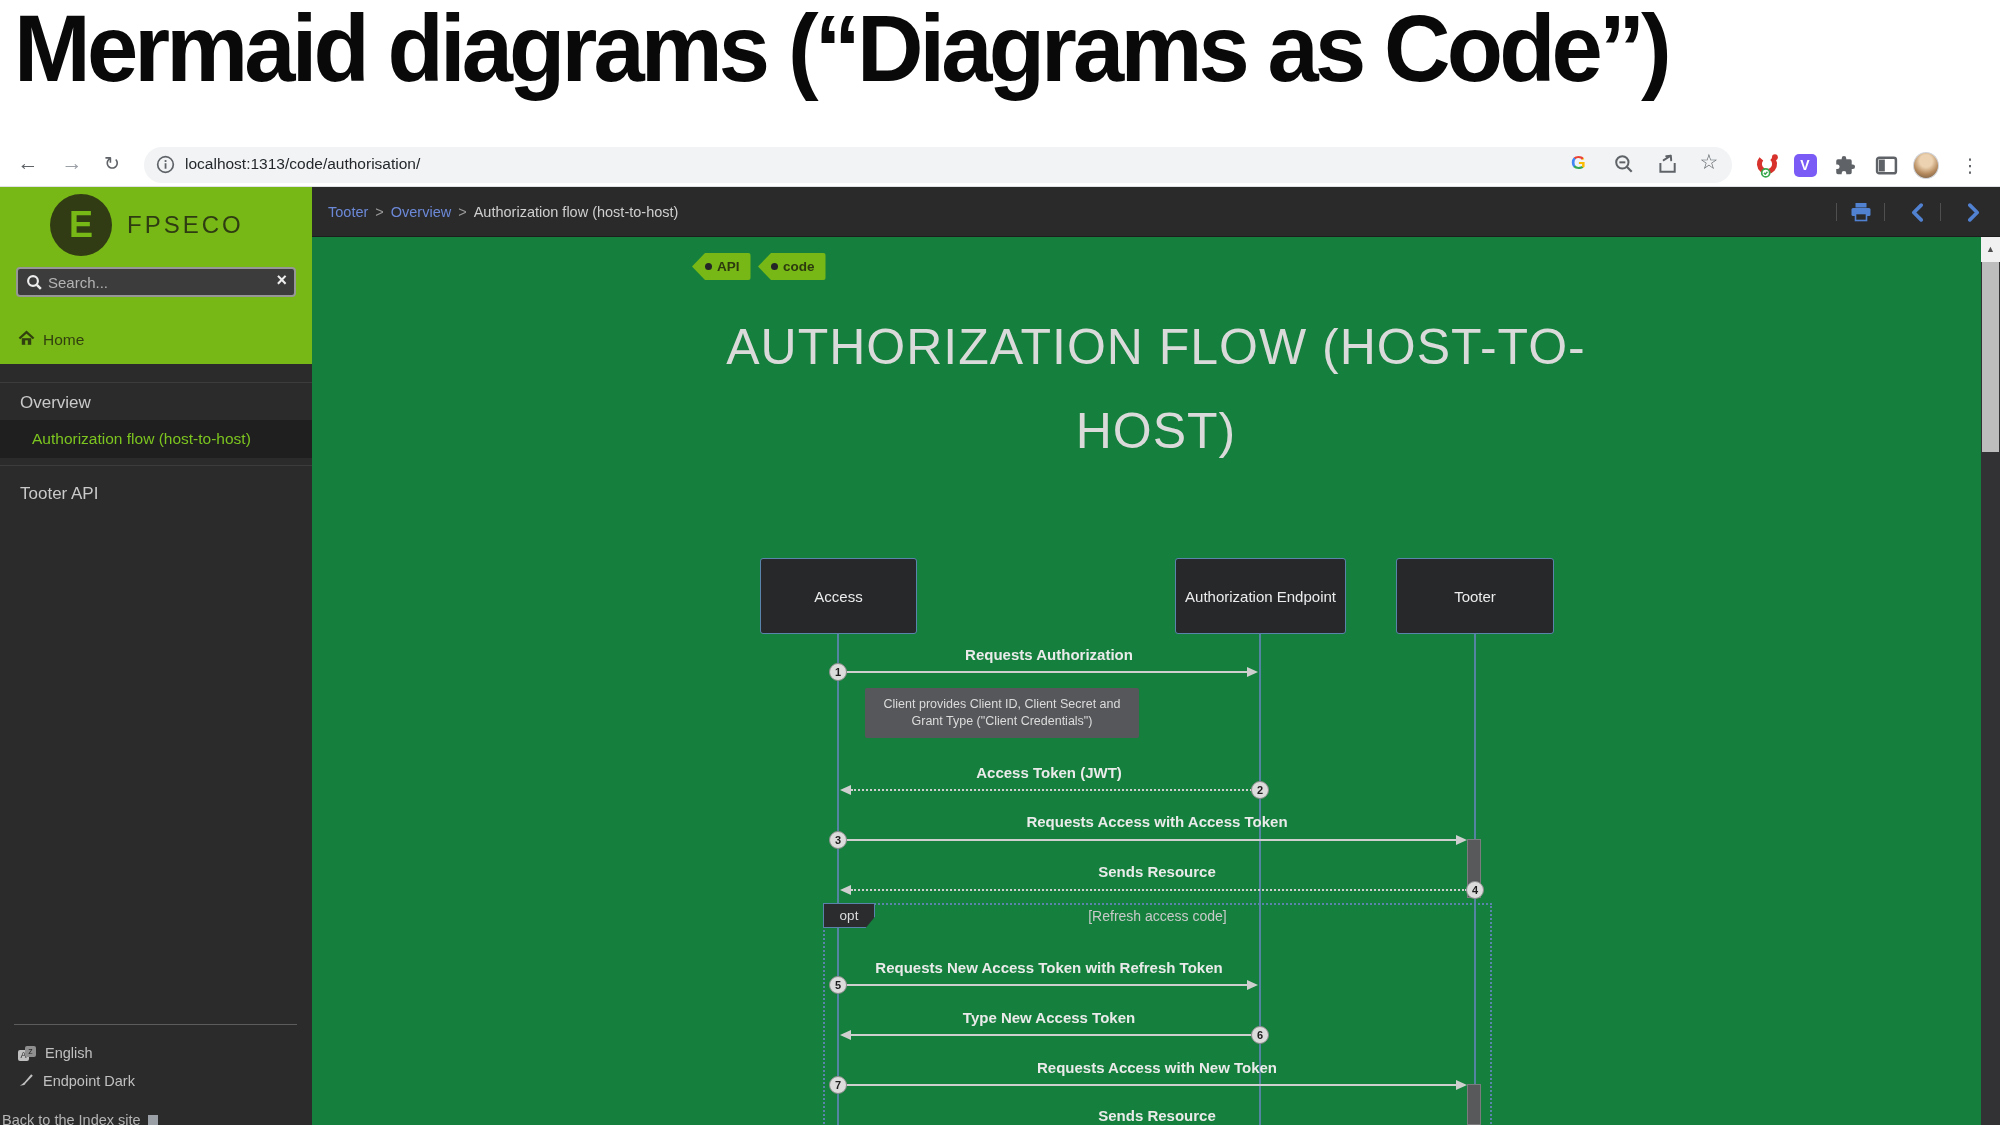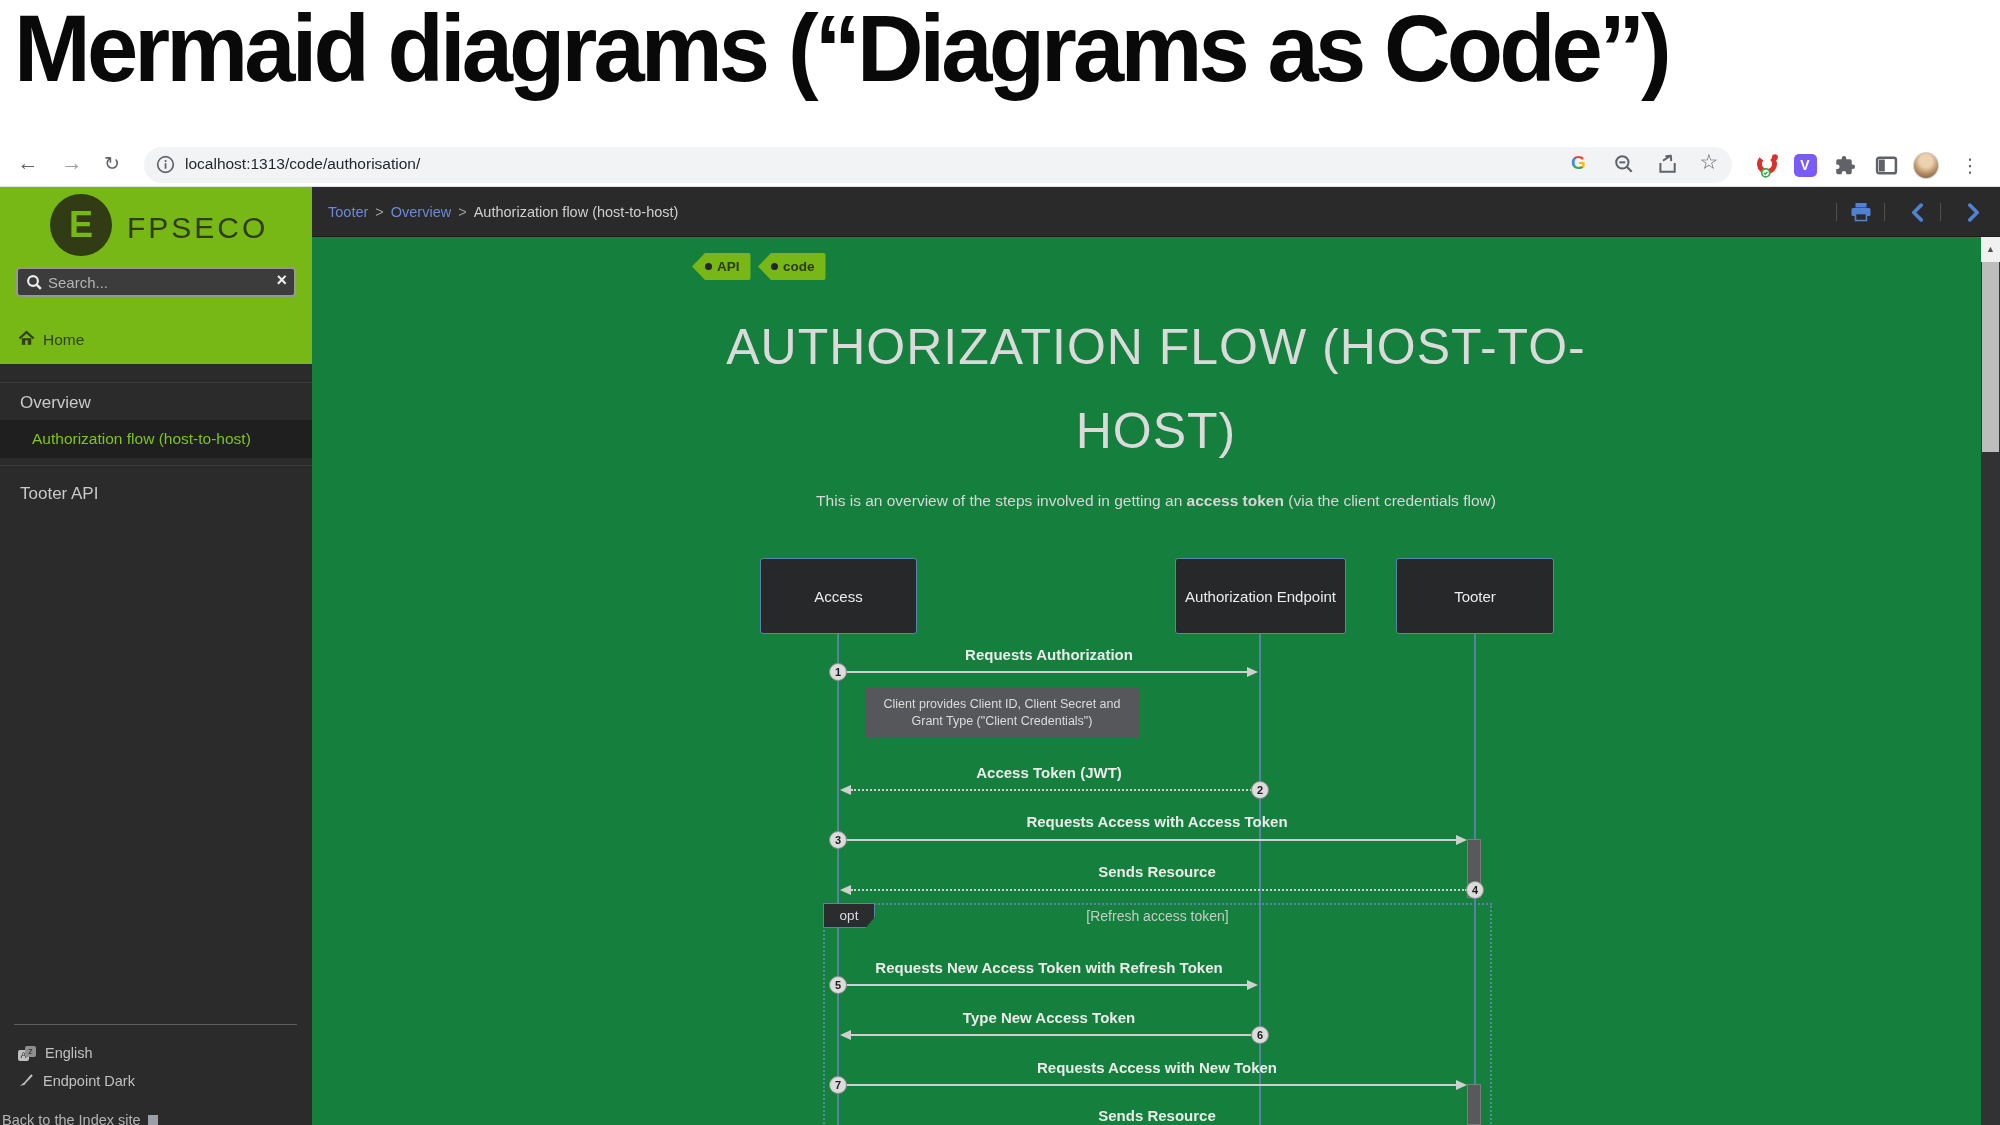--- a/index.html
+++ b/index.html
@@ -36,21 +36,21 @@
 
   
   #app { position:absolute; left:0; top:187px; width:2000px; height:938px; background:#242526; }
 
   
   #sidebar { position:absolute; left:0; top:0; width:312px; height:938px; background:#2b2b2b; overflow:hidden; }
   #side-green { position:absolute; left:0; top:0; width:312px; height:177px; background:#77b816; }
   #logo-circle { position:absolute; left:50px; top:7px; width:62px; height:62px; border-radius:50%;
                  background:#313c14; display:flex; align-items:center; justify-content:center; }
   #logo-letter { color:#77b816; font-size:36px; font-weight:700; }
-  #brand { position:absolute; left:127px; top:24px; font-size:30px; color:#2f3c12; letter-spacing:3px; }
+  #brand { position:absolute; left:127px; top:24px; font-size:24px; color:#2f3c12; letter-spacing:3px; }
   #search-box { position:absolute; left:16px; top:80px; width:280px; height:30px; background:#3c3c3c;
                 border:2px solid #979797; border-radius:4px; }
   #search-input { position:absolute; left:30px; top:0; width:218px; height:26px; background:transparent;
                   border:none; outline:none; color:#c9c9c9; font-size:15px; font-family:inherit; }
   #search-input::placeholder { color:#b4b4b4; opacity:1; }
   #search-clear { position:absolute; right:7px; top:1px; color:#efefef; font-size:18px; font-weight:700; cursor:pointer; }
   #home-row { position:absolute; left:18px; top:143px; display:flex; align-items:center; gap:8px;
               color:#32400f; font-size:15.5px; cursor:pointer; }
   .side-divider { position:absolute; left:0; width:312px; height:1px; background:#3c3c3c; }
   .side-section { position:absolute; left:20px; font-size:17px; color:#c9c9c9; }
@@ -296,23 +296,20 @@
       <span>API</span>
     </div>
     <div class="tag" style="left:446px;">
       <span class="hole"></span>
       <span>code</span>
     </div>
 
     <div id="heading">
       <span>AUTHORIZATION FLOW (HOST-TO-HOST)</span>
     </div>
-    <div id="descr">
-      <span>This is an overview of the steps involved in getting an </span><b>access token</b><span> (via the client credentials flow)</span>
-    </div>
 
     <div>
 
       <div class="actor" style="left:448px; width:157px;">Access</div>
       <div class="actor" style="left:863px; width:171px;">Authorization Endpoint</div>
       <div class="actor" style="left:1084px; width:158px;">Tooter</div>
 
       <div class="lifeline" style="left:525px;"></div>
       <div class="lifeline" style="left:947px;"></div>
       <div class="lifeline" style="left:1162px;"></div>
@@ -337,21 +334,21 @@
       <div class="head-r" style="left:1144px; top:648px;"></div>
       <div class="num" style="left:517px; top:644px;">3</div>
 
       <div class="msg-label" style="left:845px; top:676px;">Sends Resource</div>
       <div class="arrow dotted" style="left:539px; top:702px; width:616px;"></div>
       <div class="head-l" style="left:528px; top:698px;"></div>
       <div class="num" style="left:1154px; top:694px;">4</div>
 
       <div id="opt-box">
         <div id="opt-label">opt</div>
-        <div id="opt-cond">[Refresh access token]</div>
+        <div id="opt-cond">[Refresh access code]</div>
       </div>
 
       <div class="msg-label" style="left:737px; top:772px;">Requests New Access Token with Refresh Token</div>
       <div class="arrow solid" style="left:528px; top:797px; width:409px;"></div>
       <div class="head-r" style="left:935px; top:793px;"></div>
       <div class="num" style="left:517px; top:789px;">5</div>
 
       <div class="msg-label" style="left:737px; top:822px;">Type New Access Token</div>
       <div class="arrow solid" style="left:539px; top:847px; width:408px;"></div>
       <div class="head-l" style="left:528px; top:843px;"></div>

